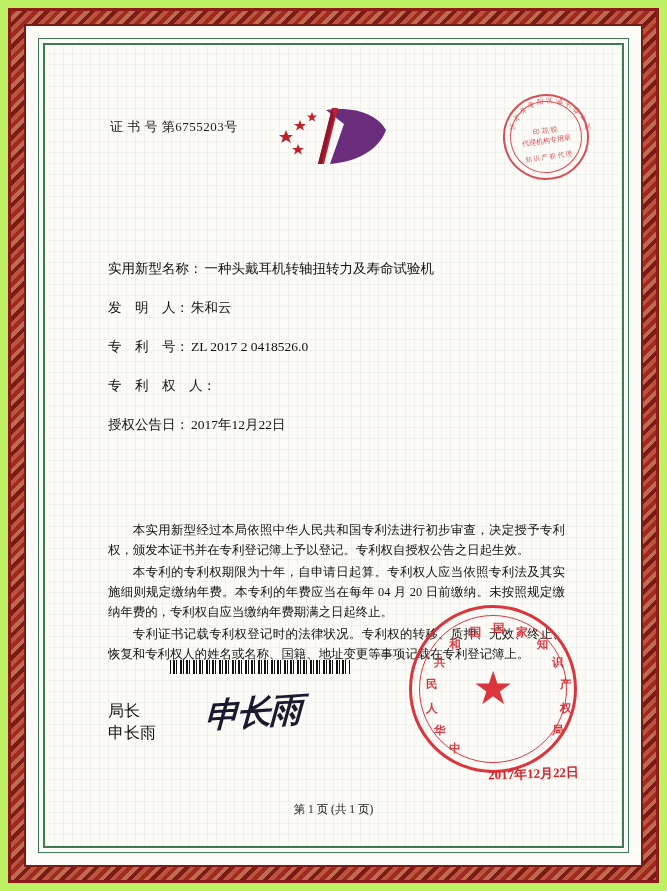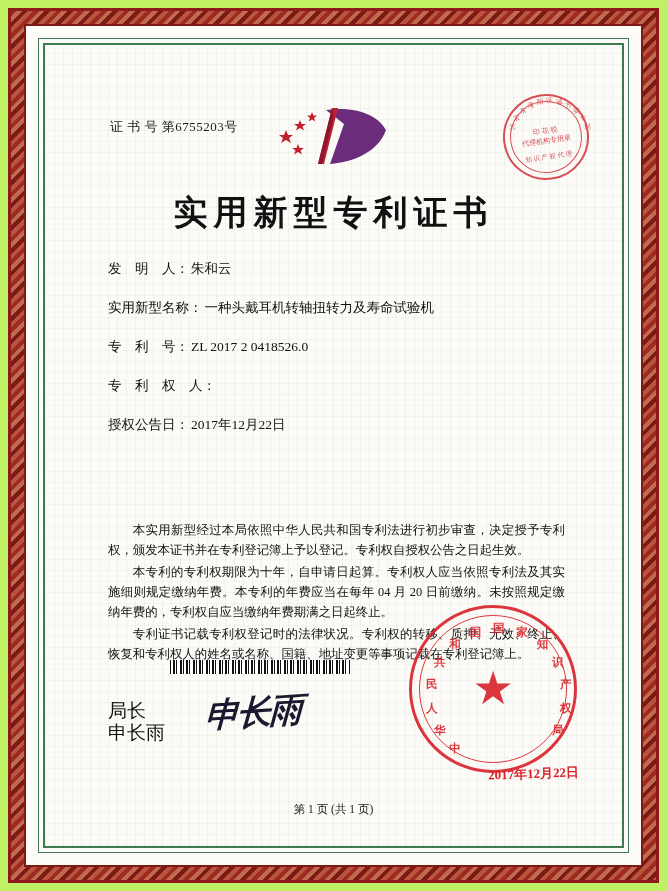--- a/index.html
+++ b/index.html
@@ -141,21 +141,21 @@
   .barcode {
     position: absolute; left: 110px; top: 600px;
     width: 180px; height: 14px;
     background-image: repeating-linear-gradient(90deg,
       #111 0 1px, #fff 1px 3px, #111 3px 5px, #fff 5px 6px,
       #111 6px 7px, #fff 7px 10px, #111 10px 12px, #fff 12px 13px);
   }
 
   .sign-block {
     position: absolute; left: 48px; top: 640px;
-    font-size: 19px; line-height: 22px; color: #111;
+    font-size: 16px; line-height: 22px; color: #111;
   }
   .handwriting {
     position: absolute; left: 145px; top: 630px;
     font-family: "DejaVu Serif", serif;
     font-size: 34px; font-style: italic; font-weight: bold;
     color: #1a1a2e;
     transform: rotate(-4deg) skewX(-6deg);
     letter-spacing: -2px;
   }
 
@@ -240,30 +240,29 @@
         <span style="transform:rotate(64deg) translate(0,-40px) rotate(-64deg)">专</span>
         <span style="transform:rotate(78deg) translate(0,-40px) rotate(-78deg)">利</span>
       </div>
       <div class="mid">
         <div>印 花 税</div>
         <div>代理机构专用章</div>
       </div>
       <div class="bot">知 识 产 权 代 理</div>
     </div>
 
-    <div class="doc-title">实用新型专利证书</div>
 
     <div class="fields">
+      <div class="field-row">
+        <span class="field-label">实用新型名称：</span>
+        <span class="field-value">一种头戴耳机转轴扭转力及寿命试验机</span>
+      </div>
       <div class="field-row">
         <span class="field-label">发　明　人：</span>
         <span class="field-value">朱和云</span>
-      </div>
-      <div class="field-row">
-        <span class="field-label">实用新型名称：</span>
-        <span class="field-value">一种头戴耳机转轴扭转力及寿命试验机</span>
       </div>
       <div class="field-row">
         <span class="field-label">专　利　号：</span>
         <span class="field-value">ZL 2017 2 0418526.0</span>
       </div>
       <div class="field-row">
         <span class="field-label">专　利　权　人：</span>
       </div>
       <div class="field-row">
         <span class="field-label">授权公告日：</span>

